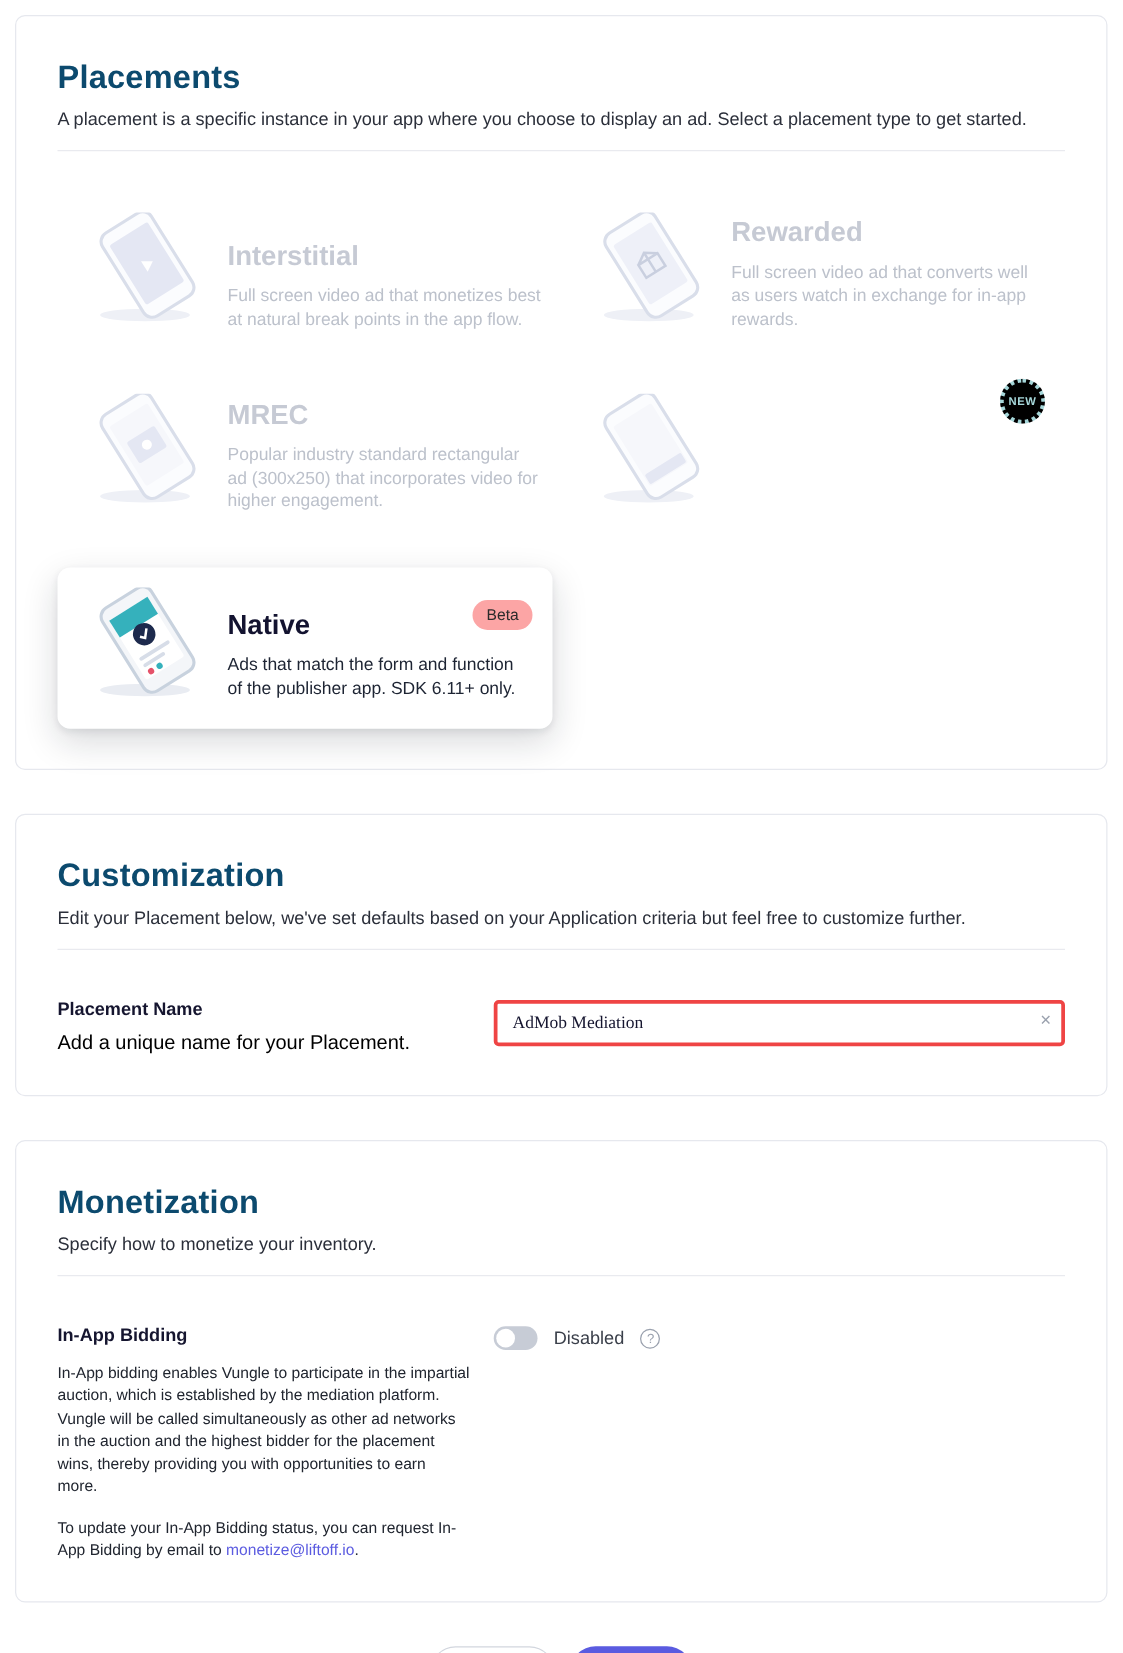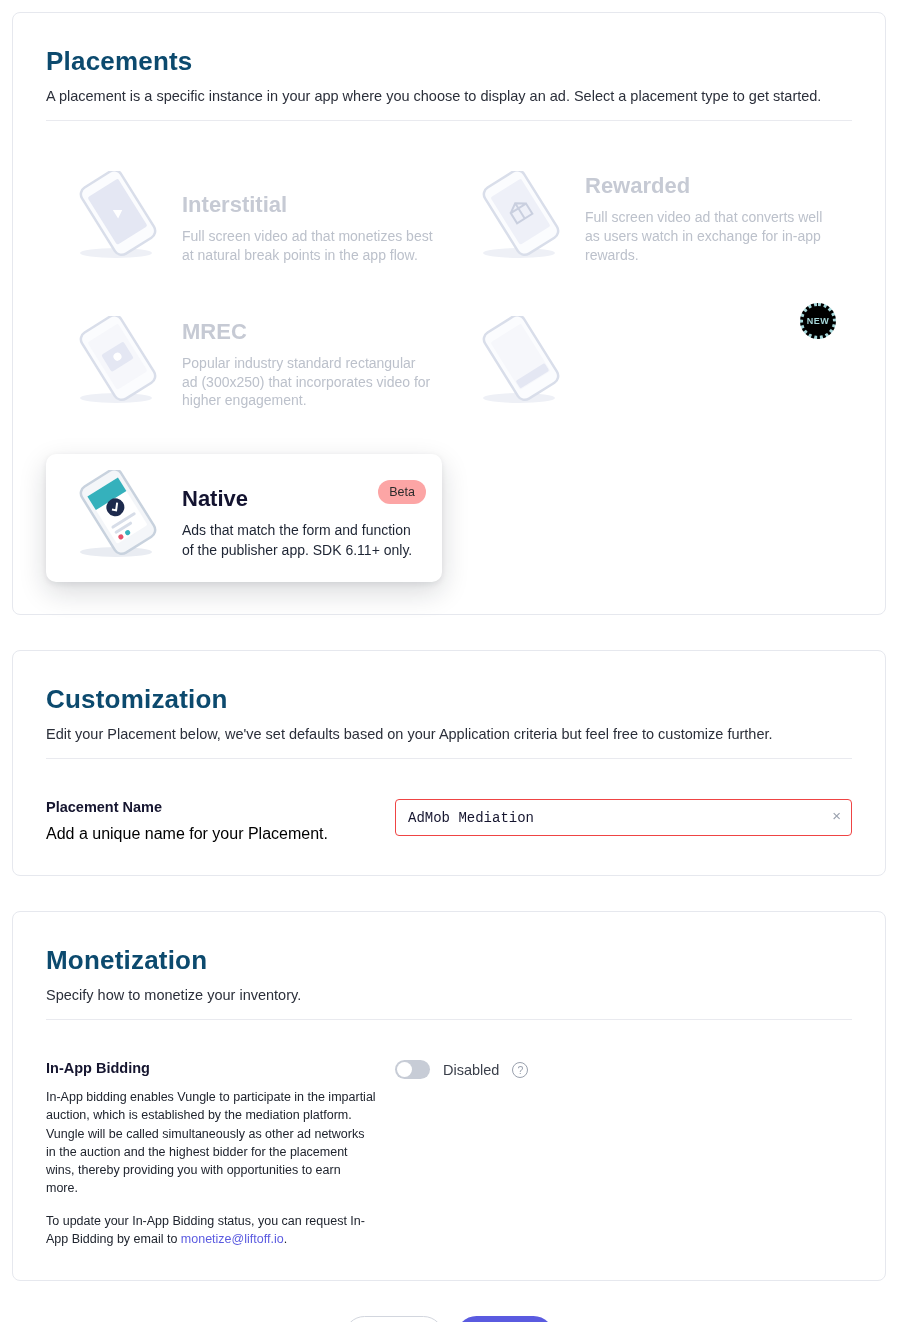--- a/index.html
+++ b/index.html
@@ -115,25 +115,25 @@
   }
   .field-helper {
     margin-top: 10px;
     font-size: 16px;
     color: #000000;
   }
   .input-wrap { position: relative; width: 461px; }
   .text-input {
     width: 100%;
     height: 37px;
-    border: 1px solid #ef4444;
+    border: 3px solid #ef4444;
     border-radius: 4px;
     padding: 0 32px 0 12px;
     font-size: 14px;
-    font-family: Liberation Mono, monospace;
+    font-family: Liberation Serif, serif;
     color: #15152f;
     outline: none;
   }
   .clear-x {
     position: absolute;
     right: 11px;
     top: 9px;
     color: #9aa1ae;
     font-size: 15px;
     cursor: pointer;

